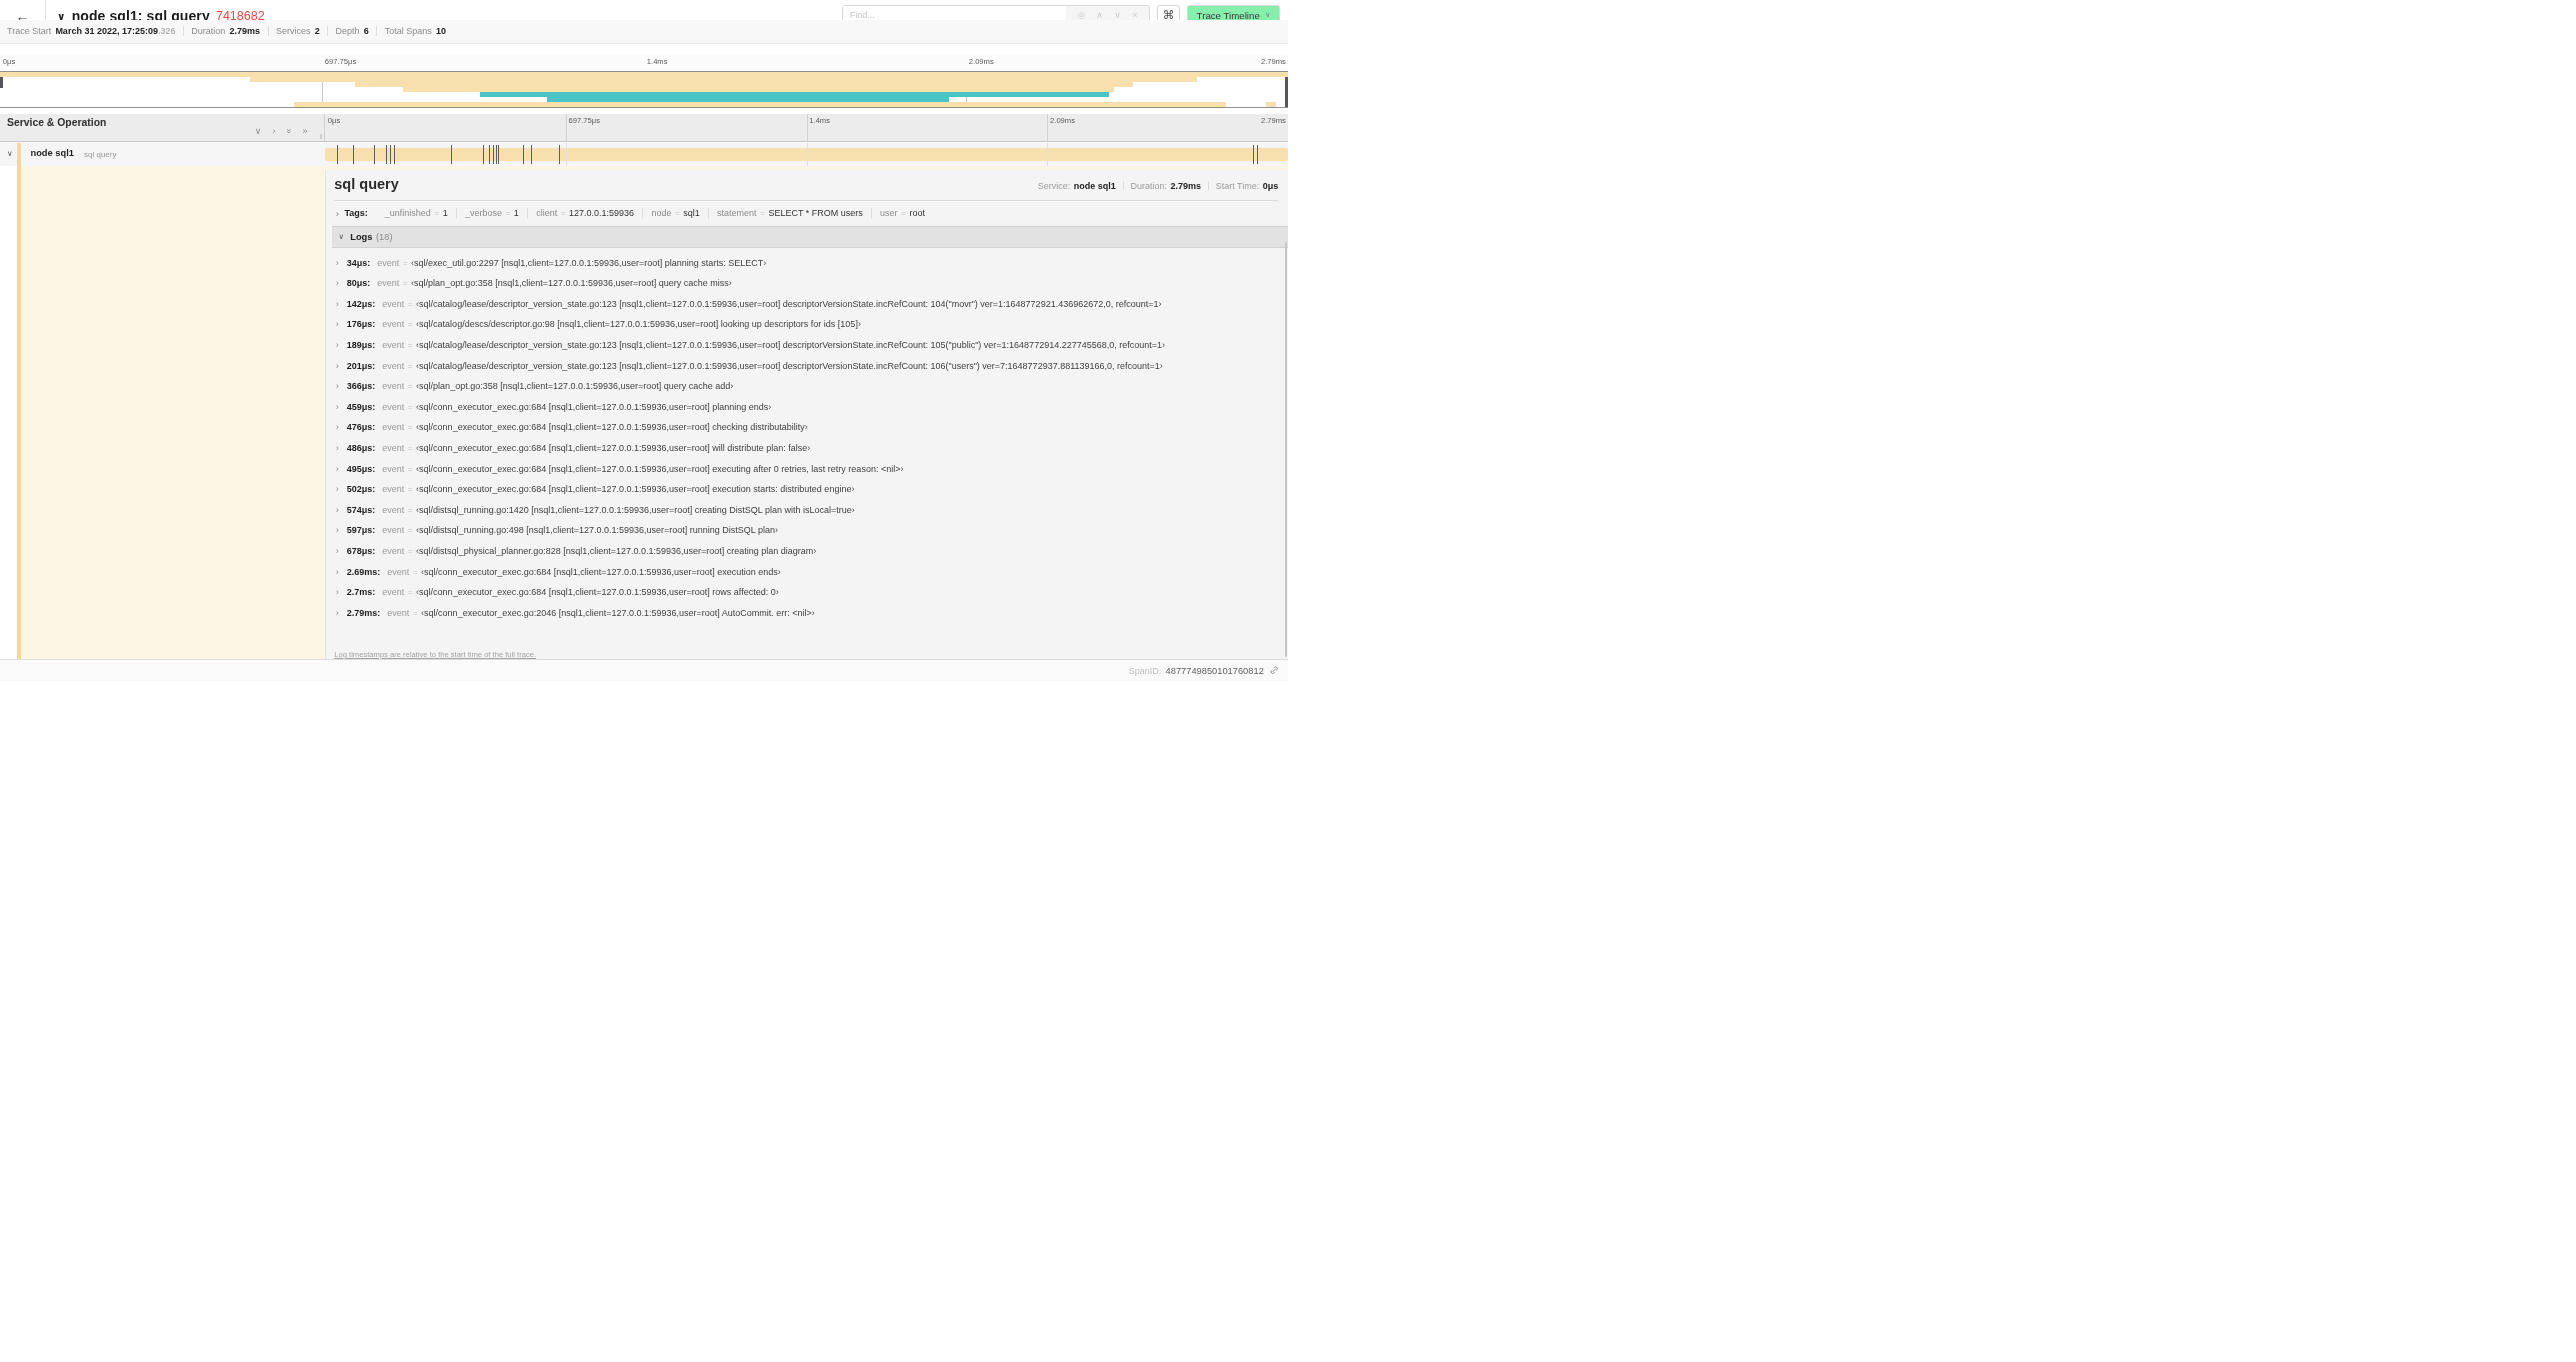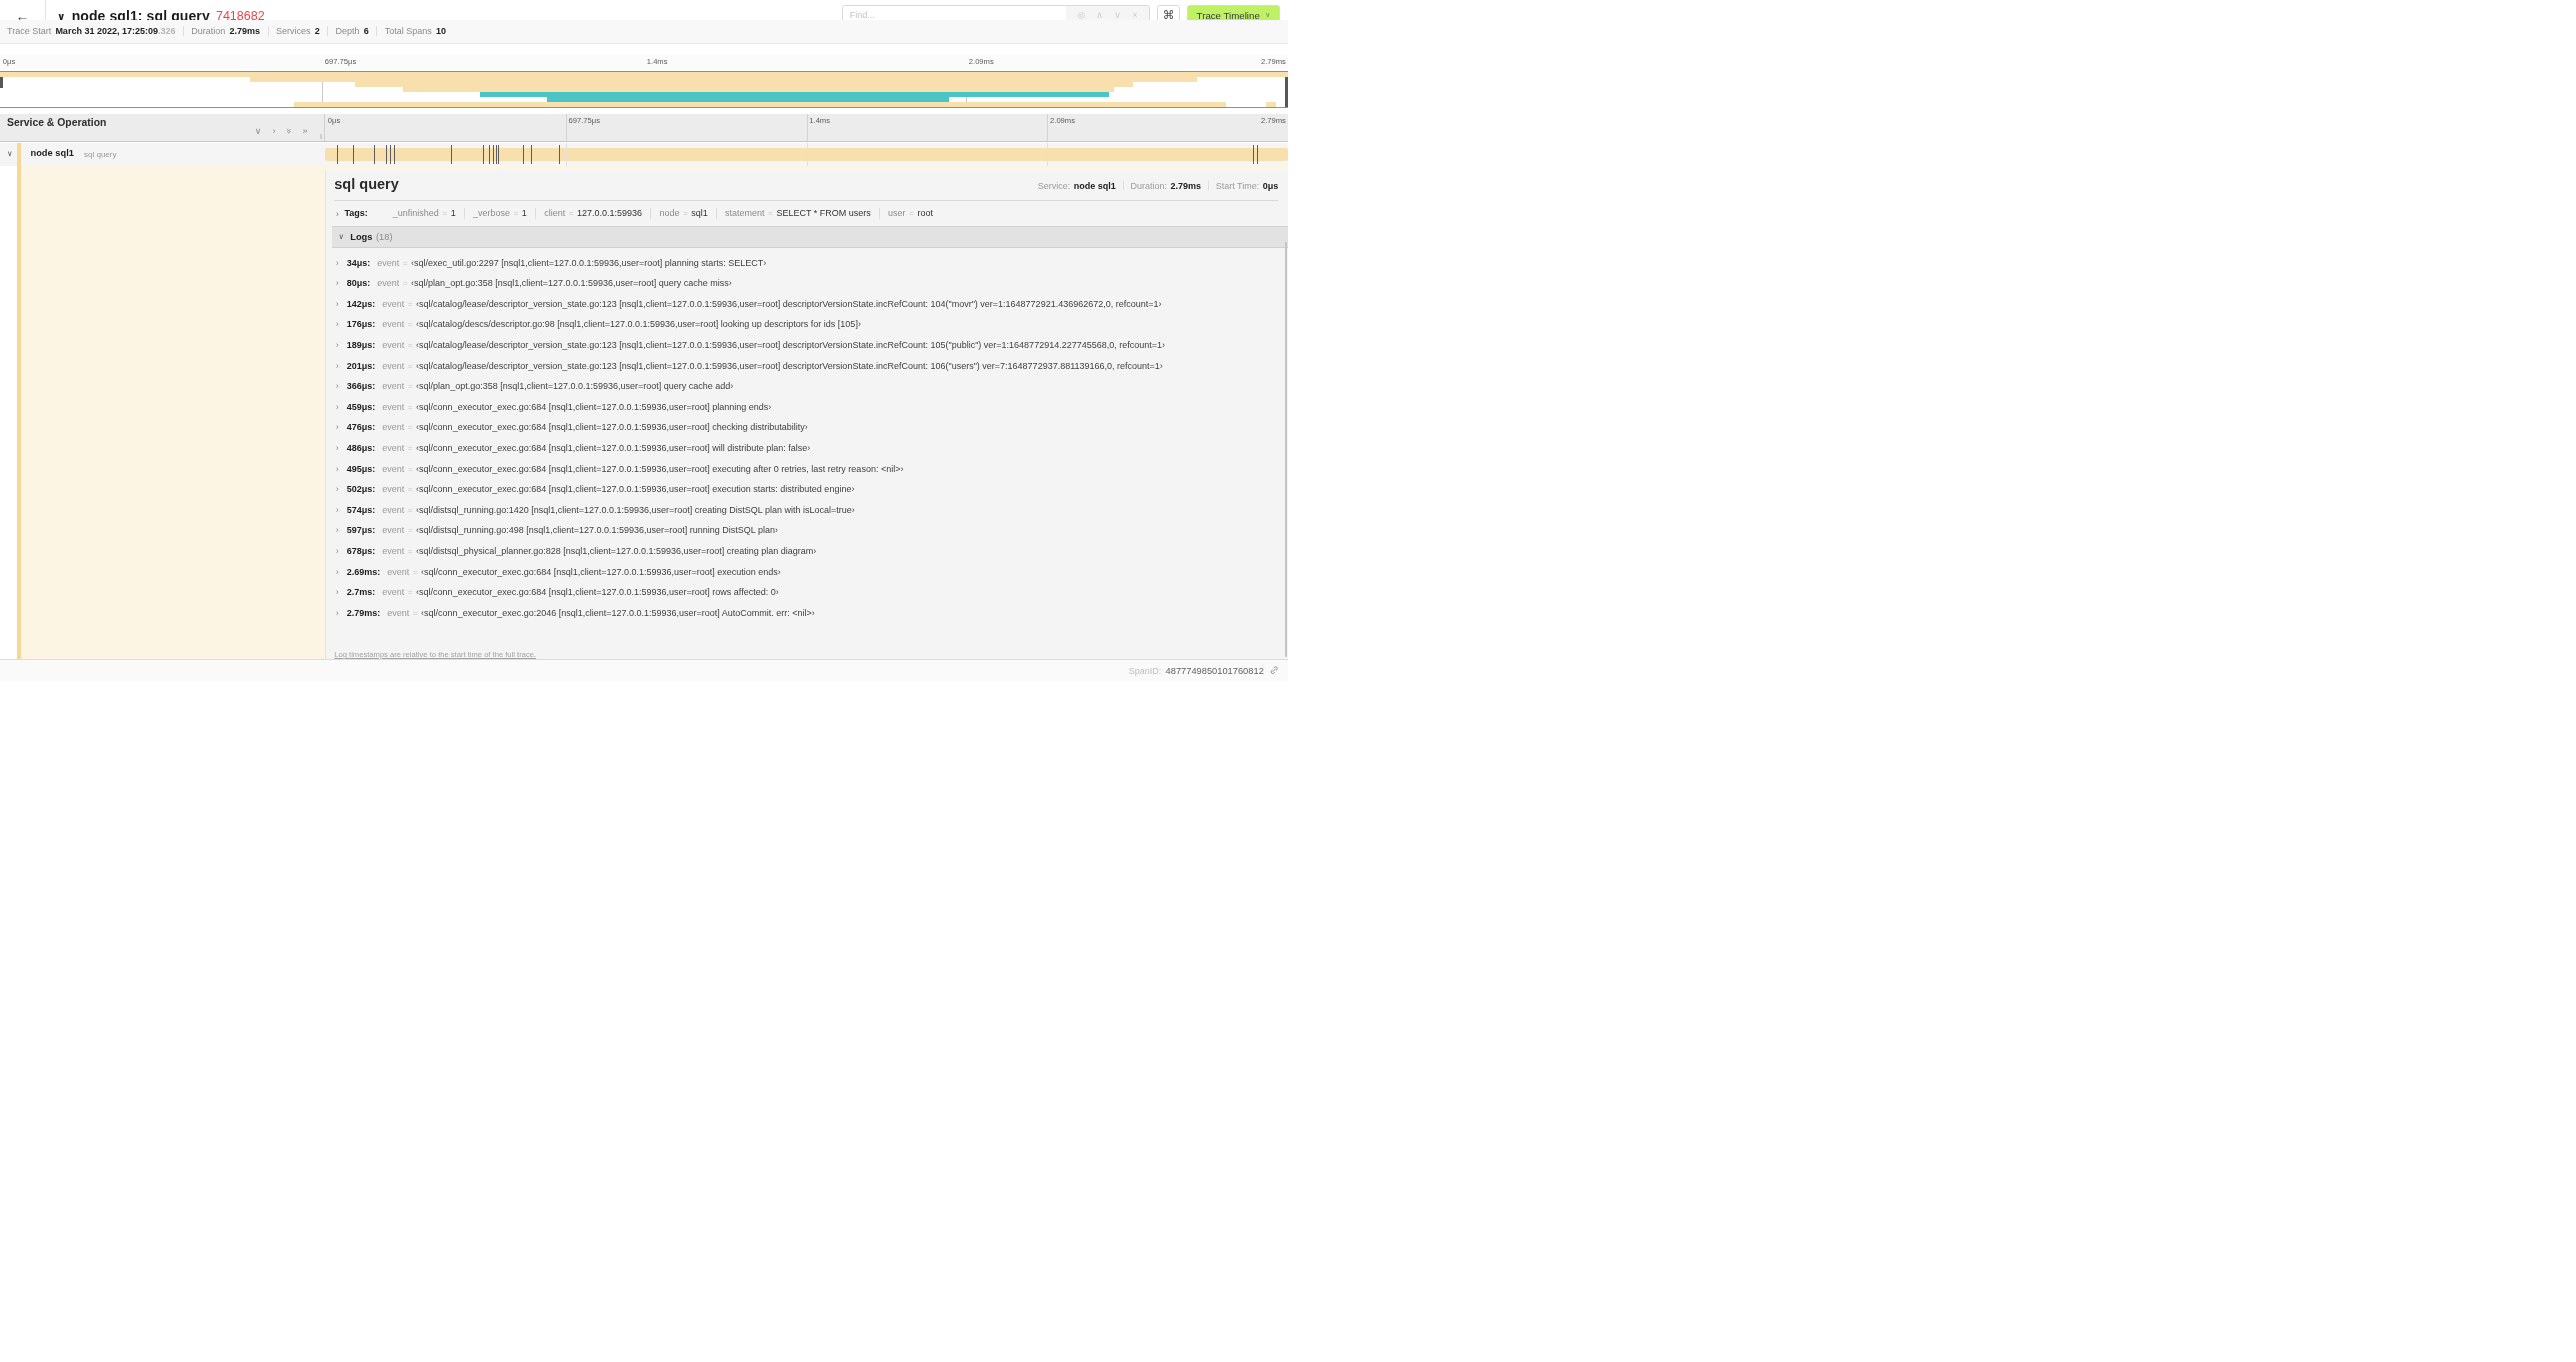--- a/index.html
+++ b/index.html
@@ -21,21 +21,21 @@
   .find-box { width:308px; height:21px; border:0.7px solid #d9d9d9; border-radius:2.8px; background:#fff;
     display:flex; overflow:hidden; }
   .find-input { flex:1; border:none; outline:none; padding:0 7px; font-size:9px; color:#444;
     font-family:inherit; background:#fff; }
   .find-input::placeholder { color:#c3c3c3; }
   .find-suffix { width:83px; background:#f5f5f5; display:flex; align-items:center; justify-content:space-evenly;
     color:#ccc; font-size:9px; }
   .find-suffix span { cursor:pointer; }
   .sq-btn { width:23.5px; height:21px; border:0.7px solid #d9d9d9; border-radius:2.8px; background:#fff;
     display:flex; align-items:center; justify-content:center; font-size:11.8px; color:#4a4a4a; cursor:pointer; }
-  .tt-btn { height:21px; border:0.7px solid #d9d9d9; border-radius:2.8px; background:#bef264; padding:0 8.3px;
+  .tt-btn { height:21px; border:0.7px solid #d9d9d9; border-radius:2.8px; background:#86efac; padding:0 8.3px;
     display:flex; align-items:center; gap:5.5px; font-size:9.7px; color:#3a3a3a; cursor:pointer; }
   .tt-btn .dd { font-size:7px; color:#777; }
   
   .summary-bar { position:absolute; left:0; top:20px; width:100%; height:23.5px; background:#f8f8f8;
     border-bottom:0.7px solid #e6e6e6; display:flex; align-items:center; padding-left:7px; font-size:9px; }
   .sum-item { display:flex; align-items:center; }
   .sum-item .lbl { color:#8b8b8b; margin-right:4.2px; }
   .sum-item .val { color:#222; font-weight:bold; }
   .sum-item .dim { color:#b5b5b5; font-weight:bold; }
   .sum-sep { width:0.7px; height:10.4px; background:#ddd; margin:0 7.6px; }
@@ -82,21 +82,21 @@
     border-left:0.7px solid #e3e3e3; padding:0 9.7px 0 8.3px; overflow:hidden; }
   .dp-titlerow { height:31px; border-bottom:0.7px solid #d9d9d9; position:relative; }
   .dp-title { position:absolute; left:0; top:6.2px; font-size:14.5px; font-weight:bold; color:#2b2b2b; }
   .dp-meta { position:absolute; right:0; top:11px; display:flex; align-items:center; font-size:9px; }
   .dp-meta .lbl { color:#9b9b9b; margin-right:3.5px; }
   .dp-meta .val { color:#222; font-weight:bold; }
   .meta-sep { width:0.7px; height:9.7px; background:#ddd; margin:0 7px; }
   
   .tags-row { height:25px; display:flex; align-items:center; font-size:9px; cursor:pointer; }
   .tags-chevron { color:#777; font-size:9.7px; margin:0 5.5px 0 1.4px; }
-  .tags-label { font-weight:bold; color:#222; margin-right:25px; }
+  .tags-label { font-weight:bold; color:#222; margin-right:17px; }
   .tag-pair { display:flex; align-items:center; white-space:nowrap; }
   .tag-pair .k { color:#8b8b8b; }
   .tag-pair .eq { color:#c0c0c0; margin:0 3.5px; font-size:8.3px; }
   .tag-pair .v { color:#333; }
   .tag-sep { width:0.7px; height:11px; background:#ddd; margin:0 8.3px; }
   
   .logs-header { height:22px; background:#e2e2e2; border:0.7px solid #d0d0d0; border-left:none; border-right:none;
     display:flex; align-items:center; font-size:9.3px; cursor:pointer; margin-right:-9.7px; margin-left:-2.8px; padding-left:2.8px; }
   .logs-chevron { color:#555; font-size:7.6px; margin:0 6.2px 0 4.2px; }
   .logs-title { font-weight:bold; color:#222; margin-right:3.5px; }

